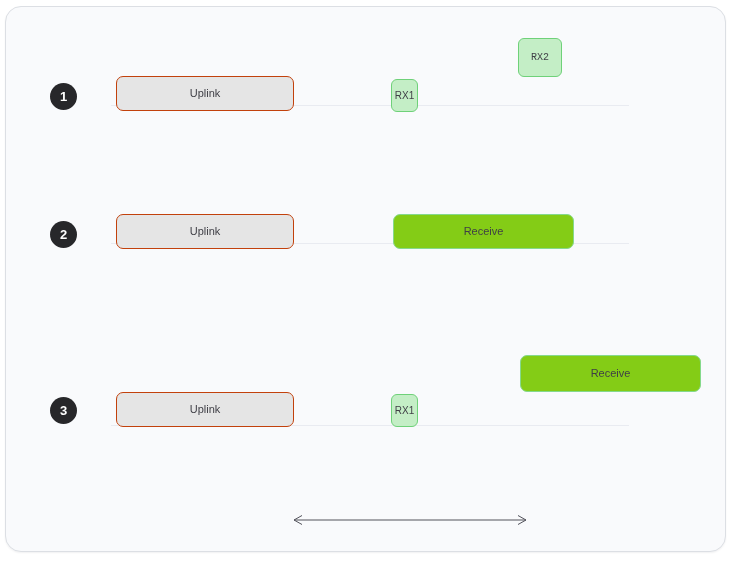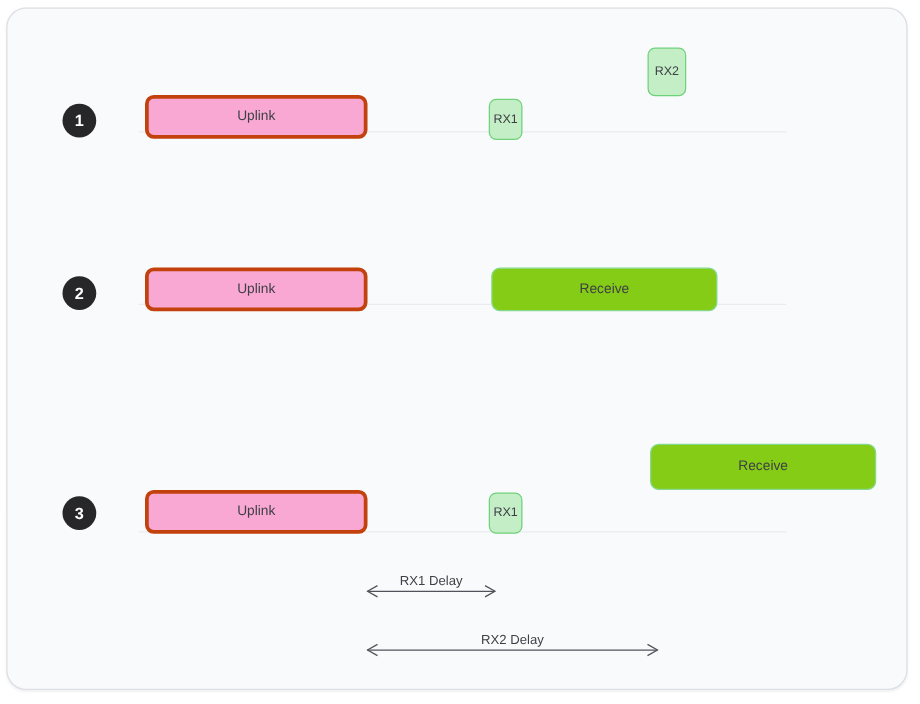--- a/index.html
+++ b/index.html
@@ -64,22 +64,22 @@
     box-sizing: border-box;
     border-radius: 7px;
     display: flex;
     align-items: center;
     justify-content: center;
     font-size: 11px;
     color: #3f3f46;
     line-height: 1;
   }
   .blk-uplink {
-    background: #f9a8d4;
-    border: 3px solid #c2410c;
+    background: #e5e5e5;
+    border: 1px solid #c2410c;
     text-align: right;
   }
   .blk-recv {
     background: #84cc16;
     border: 1px solid #85d98c;
   }
   .blk-slot {
     background: #c4eec6;
     border: 1px solid #6fd179;
     border-radius: 6px;
@@ -115,51 +115,42 @@
   <div class="card">
 
     <div class="badge" style="left:44px; top:76px;">1</div>
 
     <div class="baseline" style="left:105px; top:98px; width:518px;"></div>
 
     <div class="blk blk-uplink" style="left:110px; top:69px; width:178px; height:35px;">Uplink</div>
 
     <div class="blk blk-slot" style="left:385px; top:72px; width:27px; height:33px;">RX1</div>
 
-    <div class="blk blk-slot" style="left:512px; top:31px; width:31px; height:39px;">RX2</div>
+    <div class="blk blk-slot" style="left:512px; top:31px; width:44px; height:39px;font-family:Liberation Mono, monospace;">RX2</div>
 
     <div class="badge" style="left:44px; top:214px;">2</div>
 
     <div class="baseline" style="left:105px; top:236px; width:518px;"></div>
 
     <div class="blk blk-uplink" style="left:110px; top:207px; width:178px; height:35px;">Uplink</div>
 
     <div class="blk blk-recv" style="left:387px; top:207px; width:181px; height:35px;">Receive</div>
 
     <div class="badge" style="left:44px; top:390px;">3</div>
 
     <div class="baseline" style="left:105px; top:418px; width:518px;"></div>
 
     <div class="blk blk-uplink" style="left:110px; top:385px; width:178px; height:35px;">Uplink</div>
 
     <div class="blk blk-slot" style="left:385px; top:387px; width:27px; height:33px;">RX1</div>
 
     <div class="blk blk-recv" style="left:514px; top:348px; width:181px; height:37px;">Receive</div>
 
-    <div class="measure" style="left:287px; top:446px; width:104px;">
-      <div class="m-label">RX1 Delay</div>
-      <svg width="104" height="12" viewBox="0 0 104 12">
-        <line x1="1" y1="6" x2="103" y2="6" stroke="#52525b" stroke-width="1"></line>
-        <polyline points="9,1.5 1,6 9,10.5" fill="none" stroke="#52525b" stroke-width="1"></polyline>
-        <polyline points="95,1.5 103,6 95,10.5" fill="none" stroke="#52525b" stroke-width="1"></polyline>
-      </svg>
-    </div>
 
     <div class="measure" style="left:287px; top:493px; width:234px;">
-      <div class="m-label">RX2 Delay</div>
       <svg width="234" height="12" viewBox="0 0 234 12">
         <line x1="1" y1="6" x2="233" y2="6" stroke="#52525b" stroke-width="1"></line>
         <polyline points="9,1.5 1,6 9,10.5" fill="none" stroke="#52525b" stroke-width="1"></polyline>
         <polyline points="225,1.5 233,6 225,10.5" fill="none" stroke="#52525b" stroke-width="1"></polyline>
       </svg>
     </div>
 
   </div>
 </div>
 

